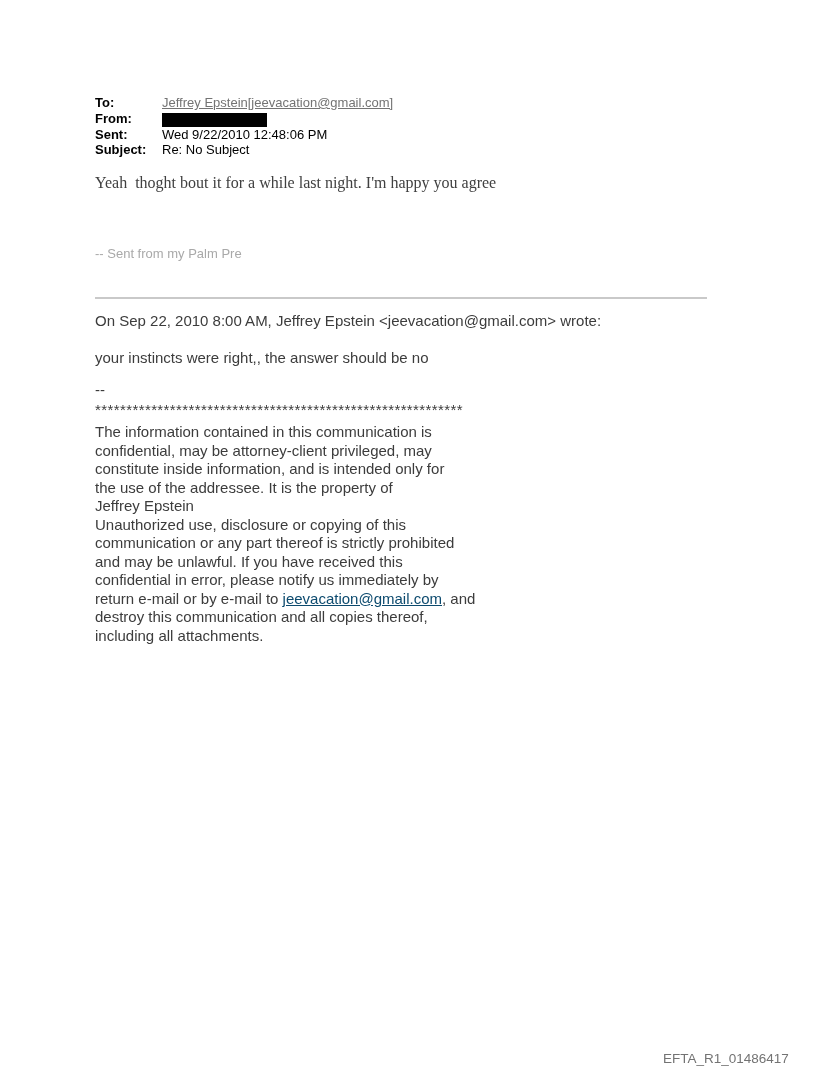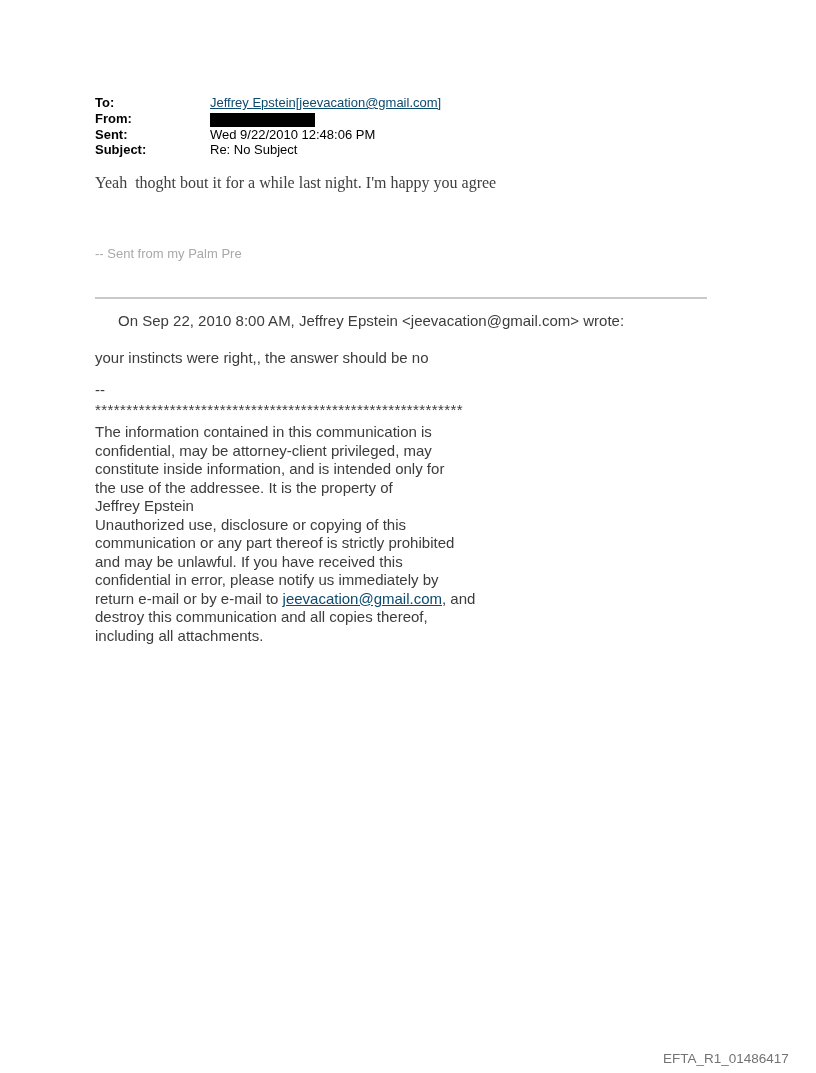--- a/index.html
+++ b/index.html
@@ -15,30 +15,30 @@
 
   
   .email-header {
     position: absolute;
     left: 95px;
     top: 95px;
     font-size: 13px;
     line-height: 15.5px;
     color: #000000;
   }
-  .hdr-row { display: flex; gap: 48px; }
+  .hdr-row { display: flex; }
   .hdr-label {
     width: 67px;
     font-weight: bold;
     flex: 0 0 67px;
   }
   .hdr-value { white-space: nowrap; }
   .to-link {
     text-decoration: underline;
-    color: #0c4a6e;
+    color: #737373;
   }
   .redaction-bar {
     display: inline-block;
     width: 105px;
     height: 14px;
     background: #000000;
     vertical-align: middle;
     margin-top: 1px;
   }
 
@@ -72,21 +72,20 @@
     border-top: 2px solid #c9c9c9;
   }
 
   
   .quote-attribution {
     position: absolute;
     left: 95px;
     top: 312px;
     font-size: 15px;
     color: #3c3c3c;
-    margin-left: 23px;
   }
   .quote-body {
     position: absolute;
     left: 95px;
     top: 349px;
     font-size: 15px;
     color: #3c3c3c;
   }
   .sig-dashes {
     position: absolute;

